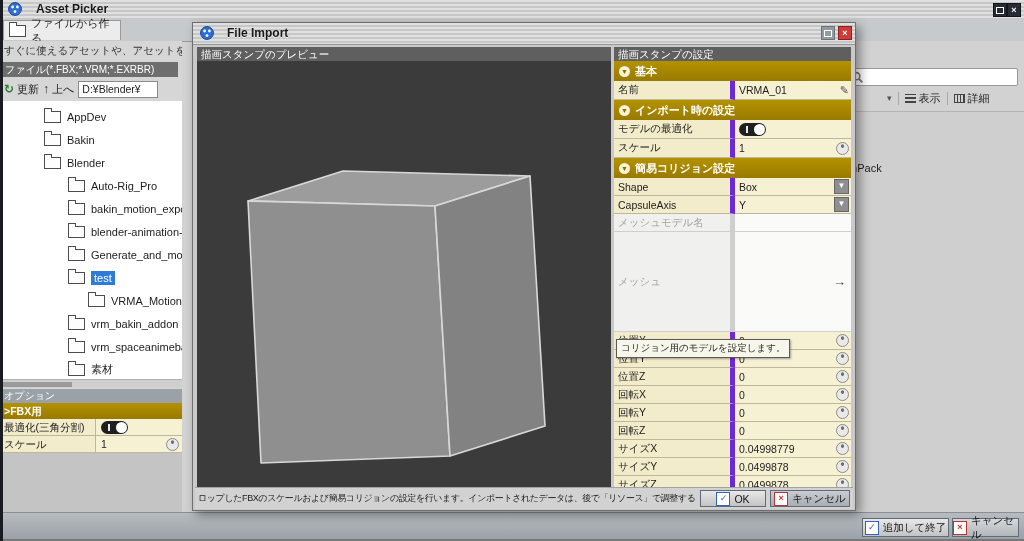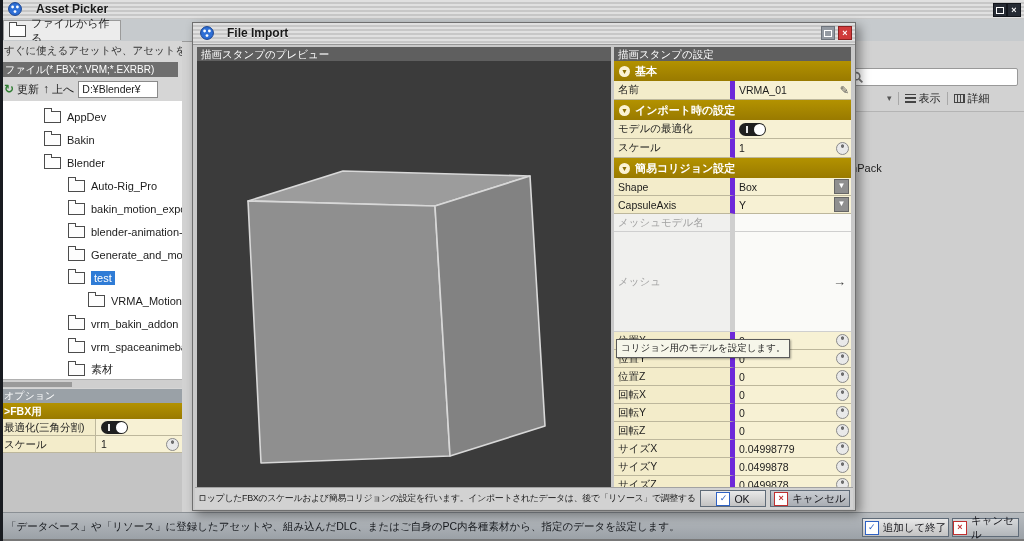--- a/index.html
+++ b/index.html
@@ -265,21 +265,20 @@
         <span class="grid-icon"></span>
         <span>詳細</span>
       </span>
     </div>
     <div id="right-list">
       <span id="partial-item">onPack</span>
     </div>
   </div>
 
   <div id="ap-statusbar" class="abs">
-    <span id="status-text">「データベース」や「リソース」に登録したアセットや、組み込んだDLC、またはご自身のPC内各種素材から、指定のデータを設定します。</span>
     <span id="btn-add-finish" class="btn">
       <span class="ibox check">✓</span>
       <span>追加して終了</span>
     </span>
     <span id="btn-ap-cancel" class="btn">
       <span class="ibox cross">×</span>
       <span>キャンセル</span>
     </span>
   </div>
 

